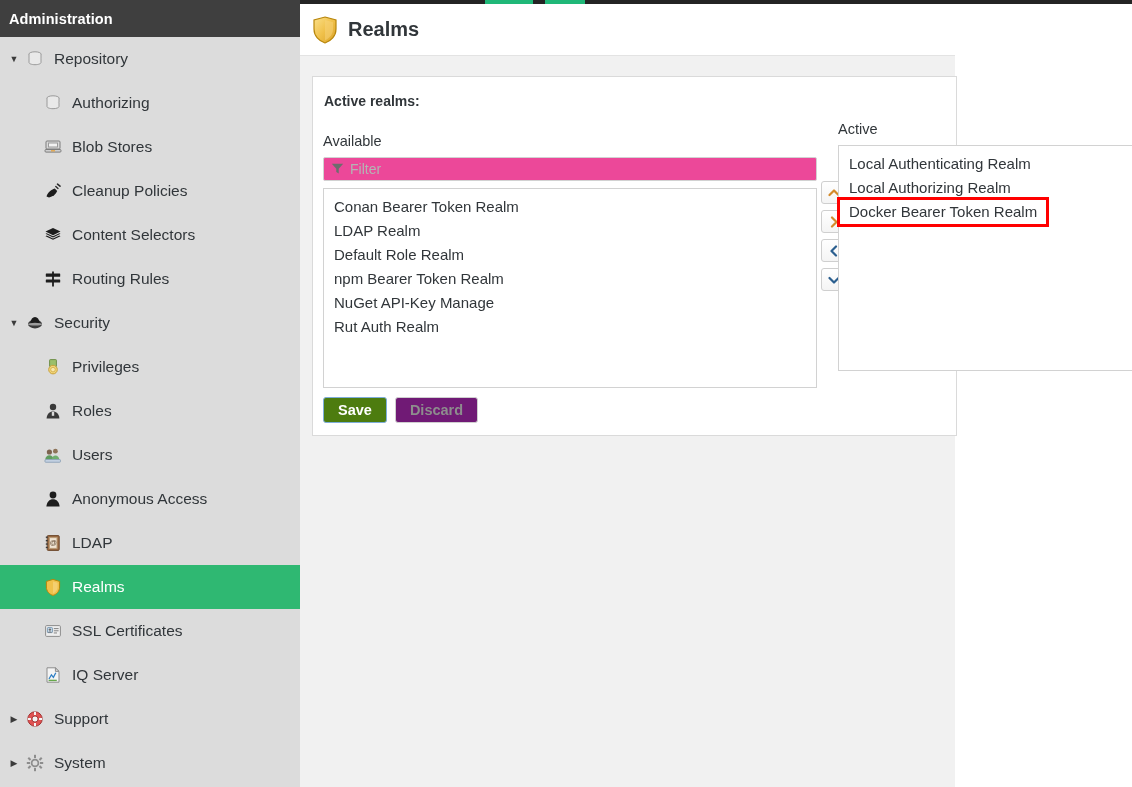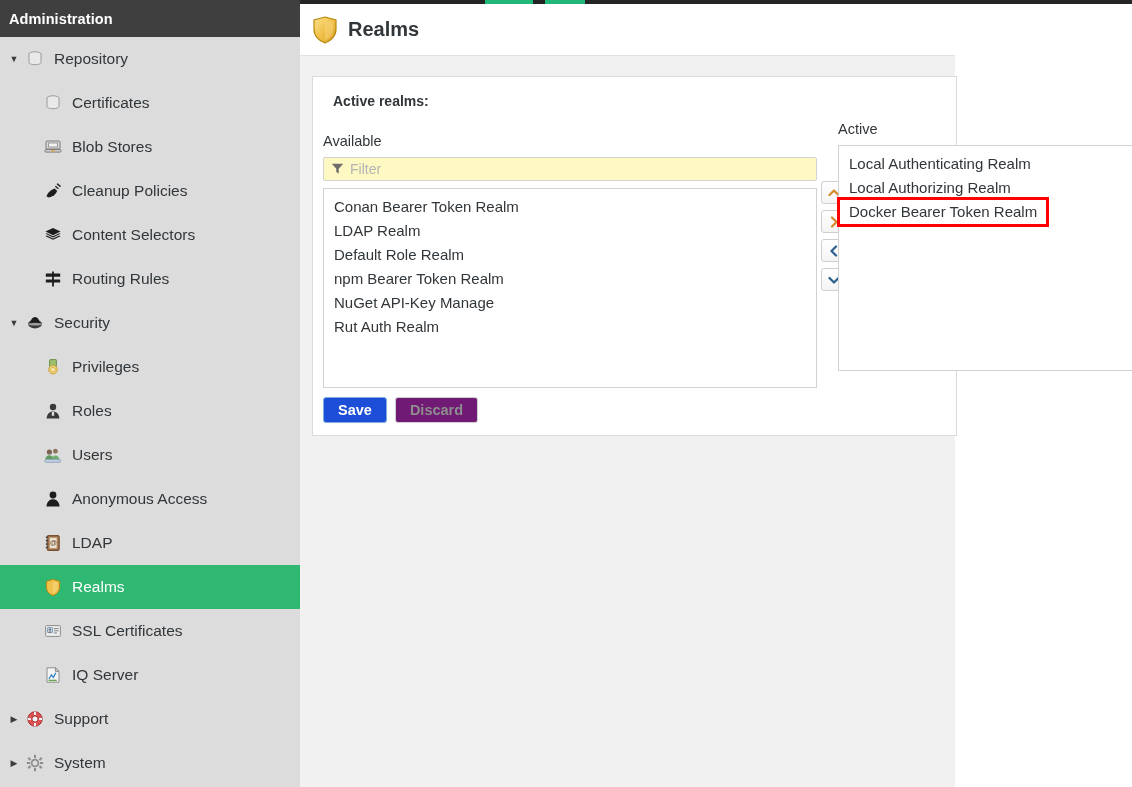--- a/index.html
+++ b/index.html
@@ -76,21 +76,21 @@
 
   .panel {
     position: absolute; left: 12px; top: 72px; right: -2px;
     background: #ffffff;
     border: 1px solid #dadada;
     padding: 16px 0 0 0;
     height: 360px;
   }
   .panel-title {
     font-size: 14px; font-weight: bold; color: #31363a;
-    margin: 0 0 12px 20px;
+    margin: 0 0 12px 11px;
   }
 
   .transfer { position: relative; height: 300px; }
 
   .col-label {
     font-size: 14.5px; color: #31363a; margin-bottom: 8px;
   }
 
   .col-available {
     position: absolute; left: 10px; top: 12px; width: 494px;
@@ -99,21 +99,21 @@
     position: absolute; left: 525px; top: 0; width: 500px;
   }
 
   .filter-wrap { position: relative; }
   .filter-input {
     width: 100%; height: 24px;
     border: 1px solid #d2d2d2; border-radius: 2px;
     padding: 0 6px 0 26px;
     font-family: "Liberation Sans", sans-serif;
     font-size: 14px; color: #31363a; outline: none;
-    background: #fef9c3;
+    background: #ec4899;
   }
   .filter-input::placeholder { color: #b4b4b4; }
   .funnel {
     position: absolute; left: 8px; top: 5px;
     width: 13px; height: 13px; pointer-events: none;
   }
 
   .listbox {
     border: 1px solid #d2d2d2; background: #ffffff;
     height: 200px; overflow: hidden; padding: 6px 0 0 0;
@@ -150,21 +150,21 @@
     position: absolute; left: 10px; bottom: 12px;
     display: flex; gap: 8px; align-items: center;
   }
   .btn {
     font-family: "Liberation Sans", sans-serif;
     font-size: 14.5px; font-weight: bold;
     border-radius: 3px; cursor: pointer;
     padding: 0 14px; height: 26px; line-height: 24px;
   }
   .btn-save {
-    background: #1d4ed8; border: 1px solid #7eaedb; color: #ffffff;
+    background: #4d7c0f; border: 1px solid #7eaedb; color: #ffffff;
   }
   .btn-discard {
     background: #701a75; border: 1px solid #cfcfcf; color: #8d8d8d;
   }
 </style>
 </head>
 <body>
 
 <div id="app">
 
@@ -188,21 +188,21 @@
           <span class="lbl">Repository</span>
         </div>
         <div class="nav-item child">
           <span class="ico">
             <svg width="18" height="18" viewBox="0 0 18 18">
               <ellipse cx="9" cy="4" rx="6" ry="2.2" fill="#e9e9e9" stroke="#9a9a9a"></ellipse>
         <path d="M3 4 v4 c0 1.2 2.7 2.2 6 2.2 s6-1 6-2.2 V4" fill="#e9e9e9" stroke="#9a9a9a"></path>
         <path d="M3 8.5 v4 c0 1.2 2.7 2.2 6 2.2 s6-1 6-2.2 v-4" fill="#e9e9e9" stroke="#9a9a9a"></path>
             </svg>
           </span>
-          <span class="lbl">Certificates</span>
+          <span class="lbl">Authorizing</span>
         </div>
         <div class="nav-item child">
           <span class="ico">
             <svg width="18" height="18" viewBox="0 0 18 18">
               <rect x="2" y="3" width="14" height="8" rx="1" fill="#d8d8d8" stroke="#7d7d7d"></rect>
         <rect x="4.5" y="5" width="9" height="4" fill="#f2f2f2" stroke="#9a9a9a"></rect>
         <rect x="1" y="11.5" width="16" height="2.6" rx="1" fill="#cfcfcf" stroke="#7d7d7d"></rect>
         <rect x="7" y="12.2" width="4" height="1.2" fill="#e8a33d"></rect>
             </svg>
           </span>

